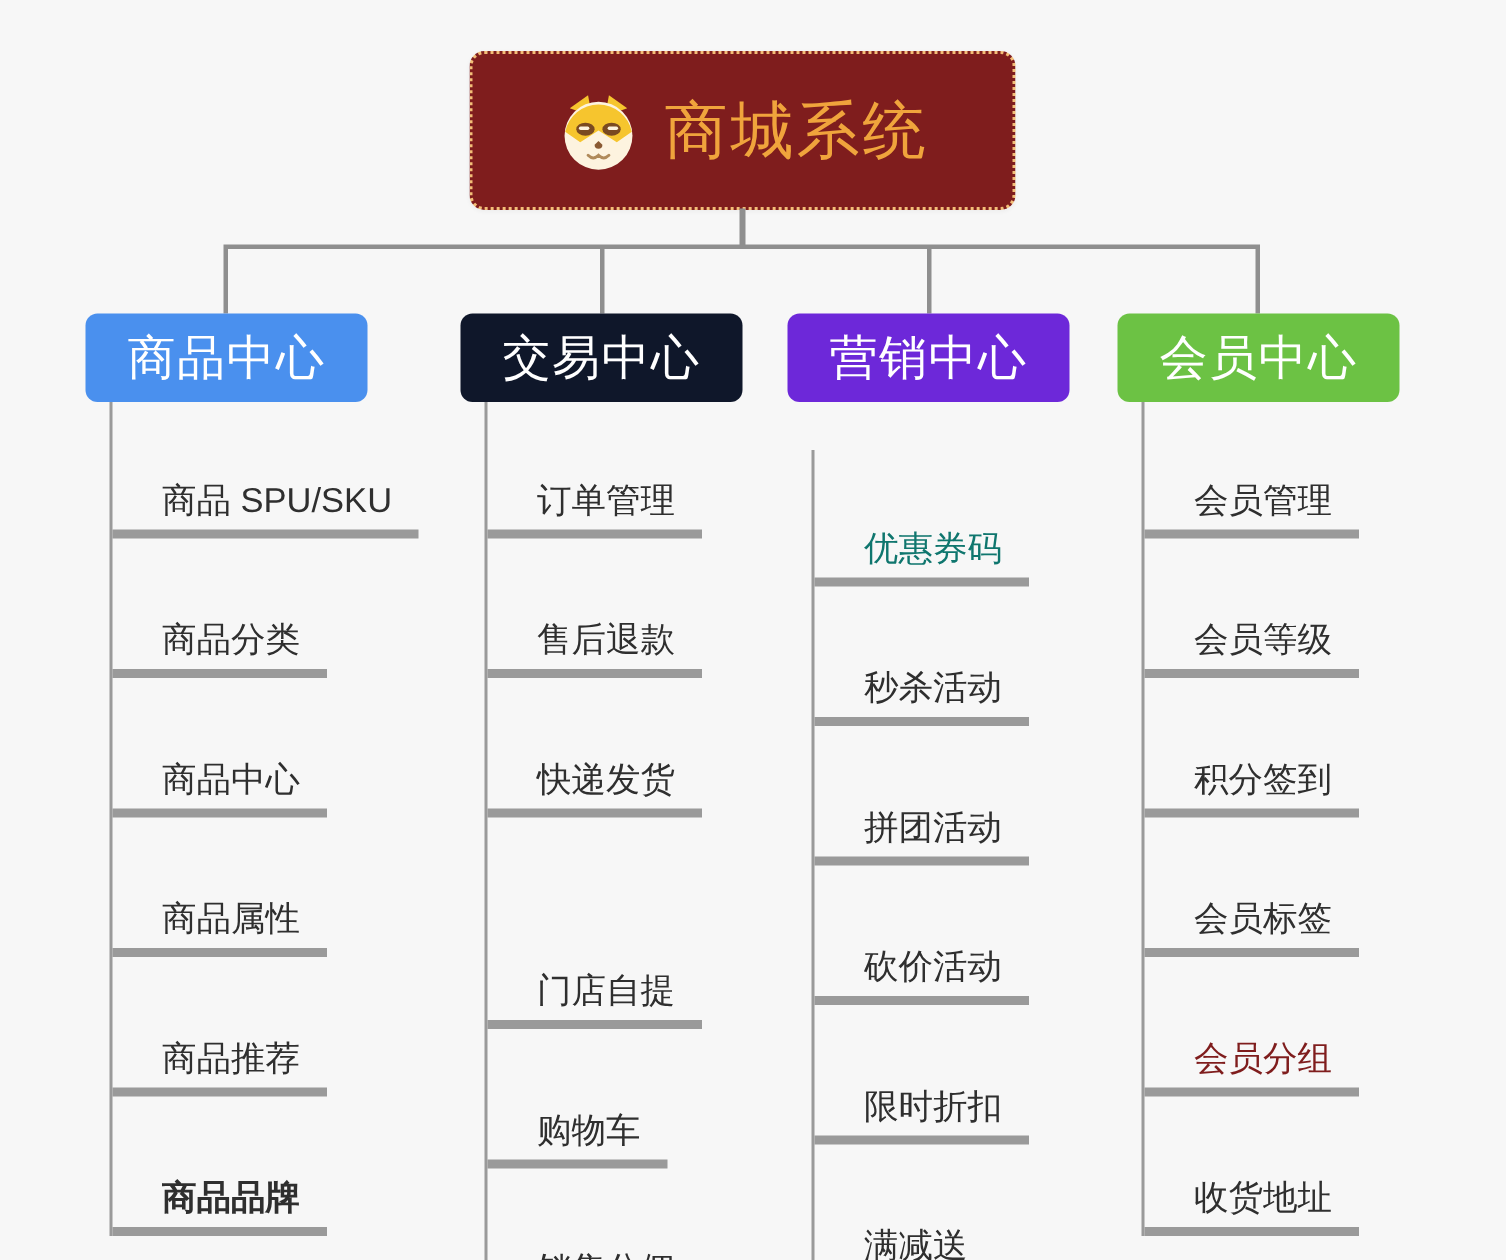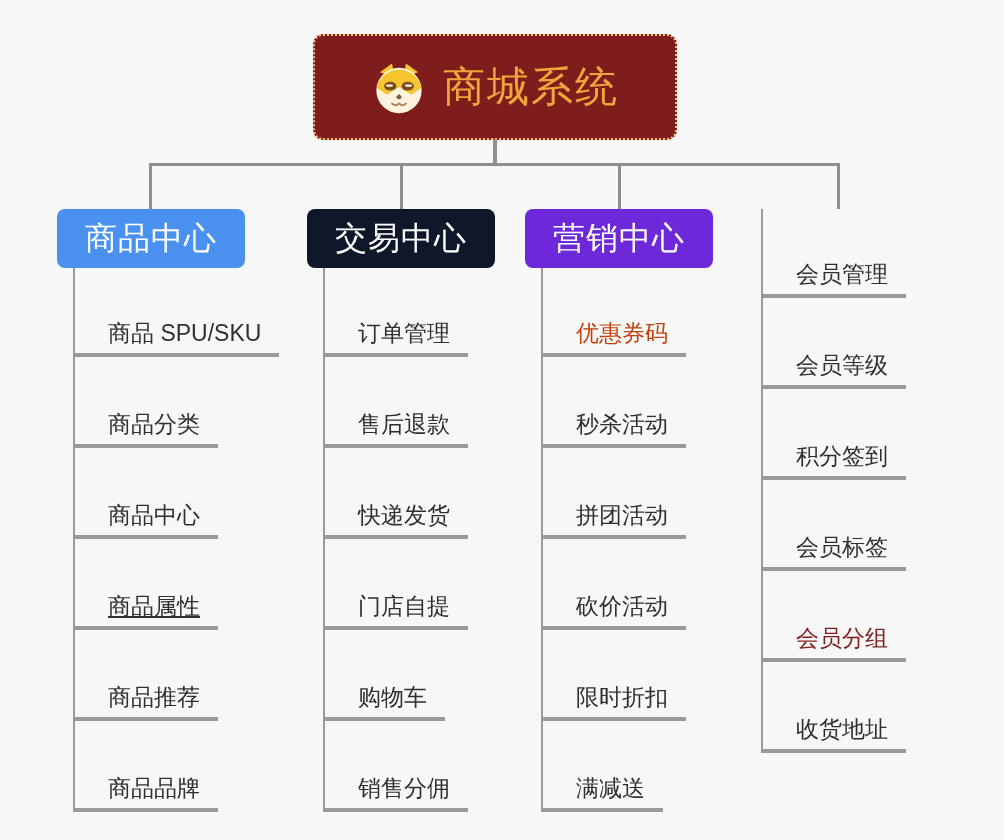--- a/index.html
+++ b/index.html
@@ -28,21 +28,21 @@
   .b1{left:57px;} .b2{left:307px;} .b3{left:525px;} .b4{left:745px;}
   .branch-box{
     width:188px;height:59px;border-radius:8px;color:#ffffff;
     display:flex;align-items:center;justify-content:center;
     font-size:32px;letter-spacing:1px;box-sizing:border-box;
   }
   .children{margin-left:16px;border-left:2px solid #9a9a9a;width:max-content;}
   .child{
     display:block;width:max-content;
     padding:52px 18px 5px 33px;line-height:30px;font-size:23px;
-    border-bottom:4px solid #8b5cf6;
+    border-bottom:6px solid #8b5cf6;
   }
   .child:first-child{padding-top:50px;}
 </style>
 </head>
 <body>
 
 <div class="canvas" style="background-color: rgb(247, 247, 247);">
 
   <div class="root-node" style="border-color: rgb(243, 190, 120);">
     <svg class="root-icon" viewBox="0 0 64 62">
@@ -66,51 +66,52 @@
   <div class="line drop drop2" style="background-color: rgb(143, 143, 143);"></div>
   <div class="line drop drop3" style="background-color: rgb(143, 143, 143);"></div>
   <div class="line drop drop4" style="background-color: rgb(143, 143, 143);"></div>
 
   <div class="branch b1">
     <div class="branch-box" style="background-color: rgb(74, 144, 238);">商品中心</div>
     <div class="children" style="border-left-color: rgb(154, 154, 154);">
       <div class="child" style="color: rgb(47, 47, 47); border-bottom-color: rgb(154, 154, 154);">商品 SPU/SKU</div>
       <div class="child" style="color: rgb(47, 47, 47); border-bottom-color: rgb(154, 154, 154);">商品分类</div>
       <div class="child" style="color: rgb(47, 47, 47); border-bottom-color: rgb(154, 154, 154);">商品中心</div>
-      <div class="child" style="color: rgb(47, 47, 47); border-bottom-color: rgb(154, 154, 154); text-decoration: underline;">商品属性</div>
+      <div class="child" style="color: rgb(47, 47, 47); border-bottom-color: rgb(154, 154, 154);">商品属性</div>
       <div class="child" style="color: rgb(47, 47, 47); border-bottom-color: rgb(154, 154, 154);">商品推荐</div>
-      <div class="child" style="color: rgb(47, 47, 47); border-bottom-color: rgb(154, 154, 154);">商品品牌</div>
+      <div class="child" style="color: rgb(47, 47, 47); border-bottom-color: rgb(154, 154, 154); font-weight: bold;">商品品牌</div>
     </div>
   </div>
 
   <div class="branch b2">
     <div class="branch-box" style="background-color: #0f172a;">交易中心</div>
     <div class="children" style="border-left-color: rgb(154, 154, 154);">
       <div class="child" style="color: rgb(47, 47, 47); border-bottom-color: rgb(154, 154, 154);">订单管理</div>
       <div class="child" style="color: rgb(47, 47, 47); border-bottom-color: rgb(154, 154, 154);">售后退款</div>
       <div class="child" style="color: rgb(47, 47, 47); border-bottom-color: rgb(154, 154, 154); text-align: right;">快递发货</div>
-      <div class="child" style="color: rgb(47, 47, 47); border-bottom-color: rgb(154, 154, 154);">门店自提</div>
+      <div class="child" style="color: rgb(47, 47, 47); border-bottom-color: rgb(154, 154, 154); margin-top: 48px;">门店自提</div>
       <div class="child" style="color: rgb(47, 47, 47); border-bottom-color: rgb(154, 154, 154);">购物车</div>
       <div class="child" style="color: rgb(47, 47, 47); border-bottom-color: rgb(154, 154, 154);">销售分佣</div>
     </div>
   </div>
 
   <div class="branch b3">
     <div class="branch-box" style="background-color: #6d28d9;">营销中心</div>
     <div class="children" style="border-left-color: rgb(154, 154, 154);">
-      <div class="child" style="color: #c2410c; border-bottom-color: rgb(154, 154, 154);">优惠券码</div>
+      <div class="child" style="color: #0f766e; border-bottom-color: rgb(154, 154, 154); margin-top: 32px;">优惠券码</div>
       <div class="child" style="color: rgb(47, 47, 47); border-bottom-color: rgb(154, 154, 154);">秒杀活动</div>
       <div class="child" style="color: rgb(47, 47, 47); border-bottom-color: rgb(154, 154, 154);">拼团活动</div>
       <div class="child" style="color: rgb(47, 47, 47); border-bottom-color: rgb(154, 154, 154);">砍价活动</div>
       <div class="child" style="color: rgb(47, 47, 47); border-bottom-color: rgb(154, 154, 154);">限时折扣</div>
       <div class="child" style="color: rgb(47, 47, 47); border-bottom-color: rgb(154, 154, 154);">满减送</div>
     </div>
   </div>
 
   <div class="branch b4">
+    <div class="branch-box" style="background-color: rgb(108, 194, 68);">会员中心</div>
     <div class="children" style="border-left-color: rgb(154, 154, 154);">
       <div class="child" style="color: rgb(47, 47, 47); border-bottom-color: rgb(154, 154, 154);">会员管理</div>
       <div class="child" style="color: rgb(47, 47, 47); border-bottom-color: rgb(154, 154, 154);">会员等级</div>
       <div class="child" style="color: rgb(47, 47, 47); border-bottom-color: rgb(154, 154, 154);">积分签到</div>
       <div class="child" style="color: rgb(47, 47, 47); border-bottom-color: rgb(154, 154, 154);">会员标签</div>
       <div class="child" style="color: #7f1d1d; border-bottom-color: rgb(154, 154, 154);">会员分组</div>
       <div class="child" style="color: rgb(47, 47, 47); border-bottom-color: rgb(154, 154, 154);">收货地址</div>
     </div>
   </div>
 

